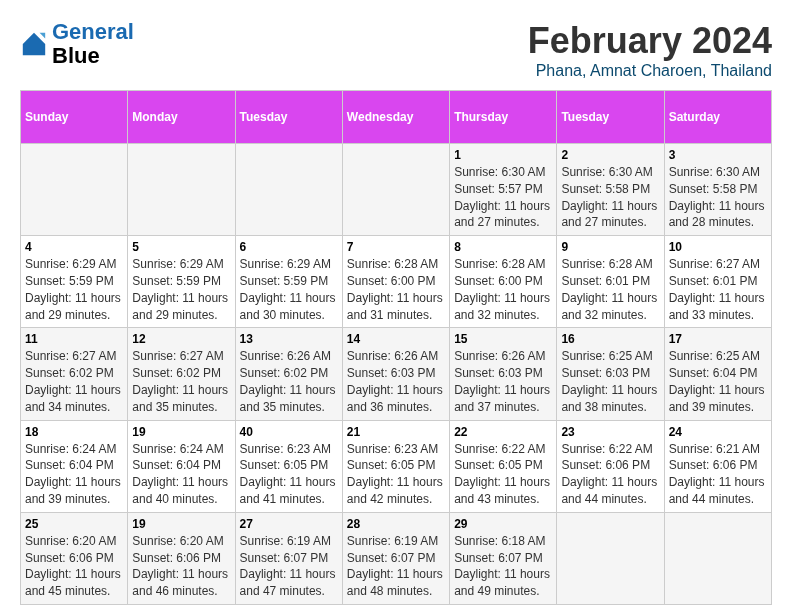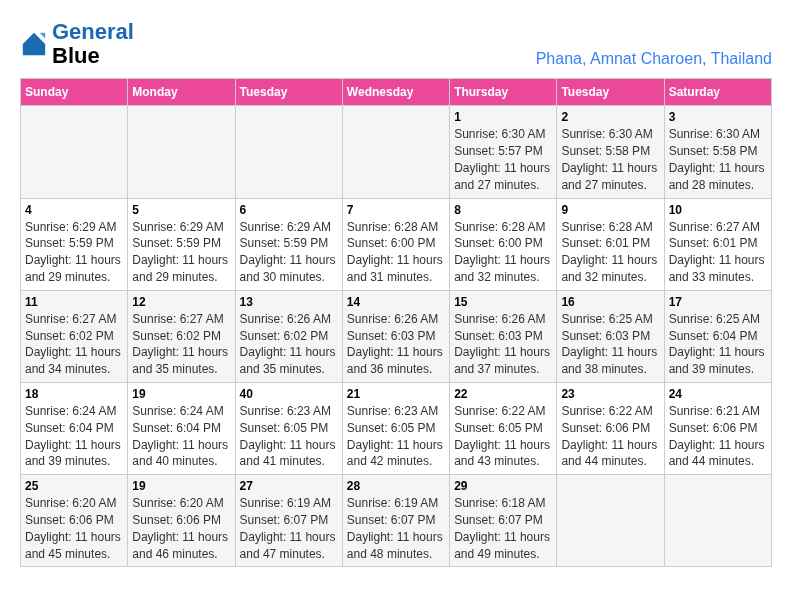--- a/index.html
+++ b/index.html
@@ -6,21 +6,21 @@
     body {
       font-family: Arial, sans-serif;
       background: #fff;
       width: 792px;
       min-height: 612px;
       padding: 20px;
     }
     .header {
       display: flex;
       justify-content: space-between;
-      align-items: flex-end;
+      align-items: flex-start;
       margin-bottom: 10px;
     }
     .logo {
       display: flex;
       align-items: center;
       gap: 4px;
     }
     .logo-text {
       font-size: 22px;
       font-weight: bold;
@@ -38,31 +38,31 @@
       text-align: right;
     }
     .title-block h1 {
       font-size: 36px;
       font-weight: bold;
       color: #333;
     }
     .title-block h2 {
       font-size: 16px;
       font-weight: normal;
-      color: #3b82f6;
+      color: #0c4a6e;
     }
     table {
       width: 100%;
       border-collapse: collapse;
       font-size: 11px;
     }
     thead tr th {
-      background-color: #ec4899;
+      background-color: #d946ef;
       color: white;
-      padding: 6px 4px;
+      padding: 19px 4px;
       text-align: left;
       font-size: 12px;
       font-weight: bold;
       border: 1px solid #ccc;
     }
     tbody tr td {
       border: 1px solid #ccc;
       padding: 4px;
       vertical-align: top;
       width: calc(100% / 7);
@@ -95,20 +95,21 @@
     <svg class="logo-icon" viewBox="0 0 40 40">
       <polygon points="20,4 36,20 36,36 20,36 4,36 4,20" fill="#1a6ab1"></polygon>
       <polygon points="28,4 36,12 36,4" fill="#4a9fd4"></polygon>
     </svg>
     <div class="logo-text">
       <div><span>General</span></div>
       <div><span style="color:#000000;">Blue</span></div>
     </div>
   </div>
   <div class="title-block">
+    <h1>February 2024</h1>
     <h2>Phana, Amnat Charoen, Thailand</h2>
   </div>
 </div>
 
 <table>
   <thead>
     <tr>
     <th>Sunday</th>
         <th>Monday</th>
         <th>Tuesday</th>

